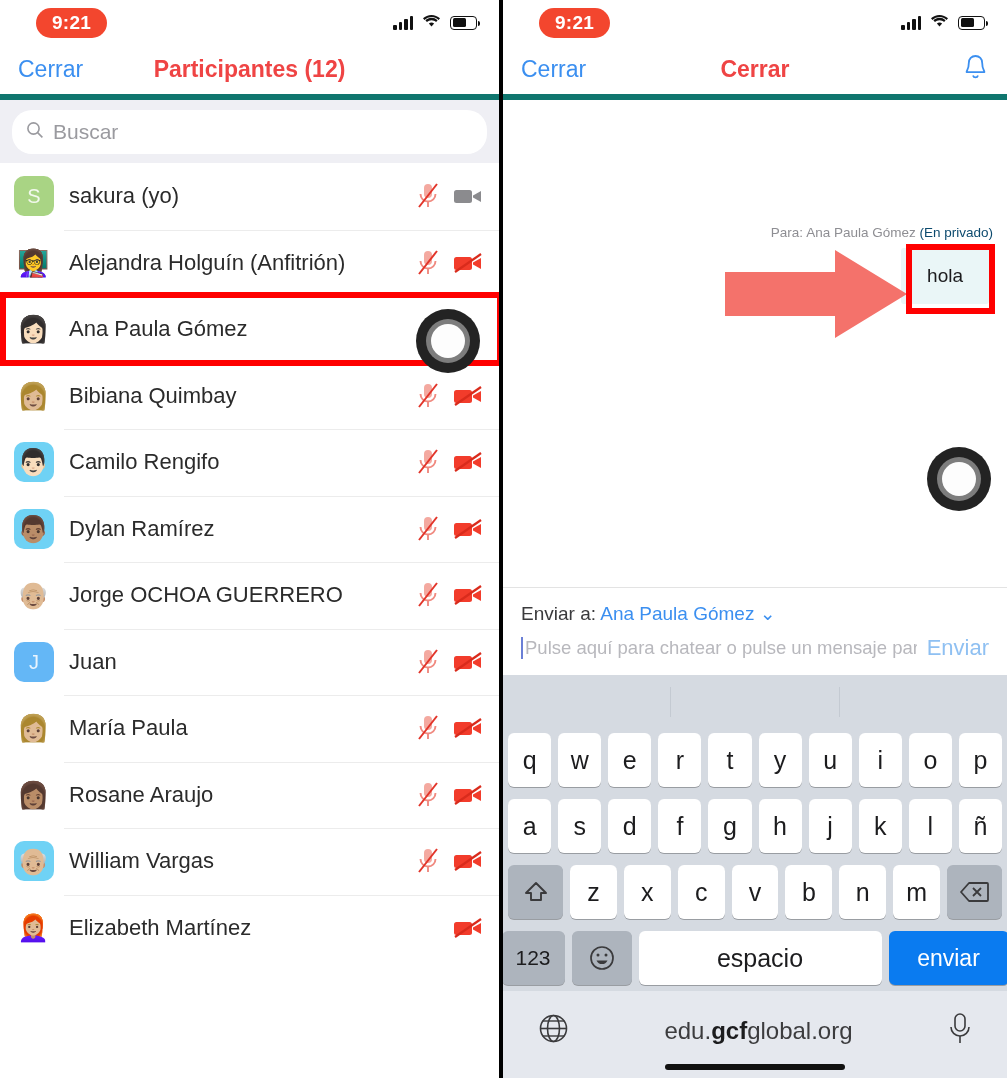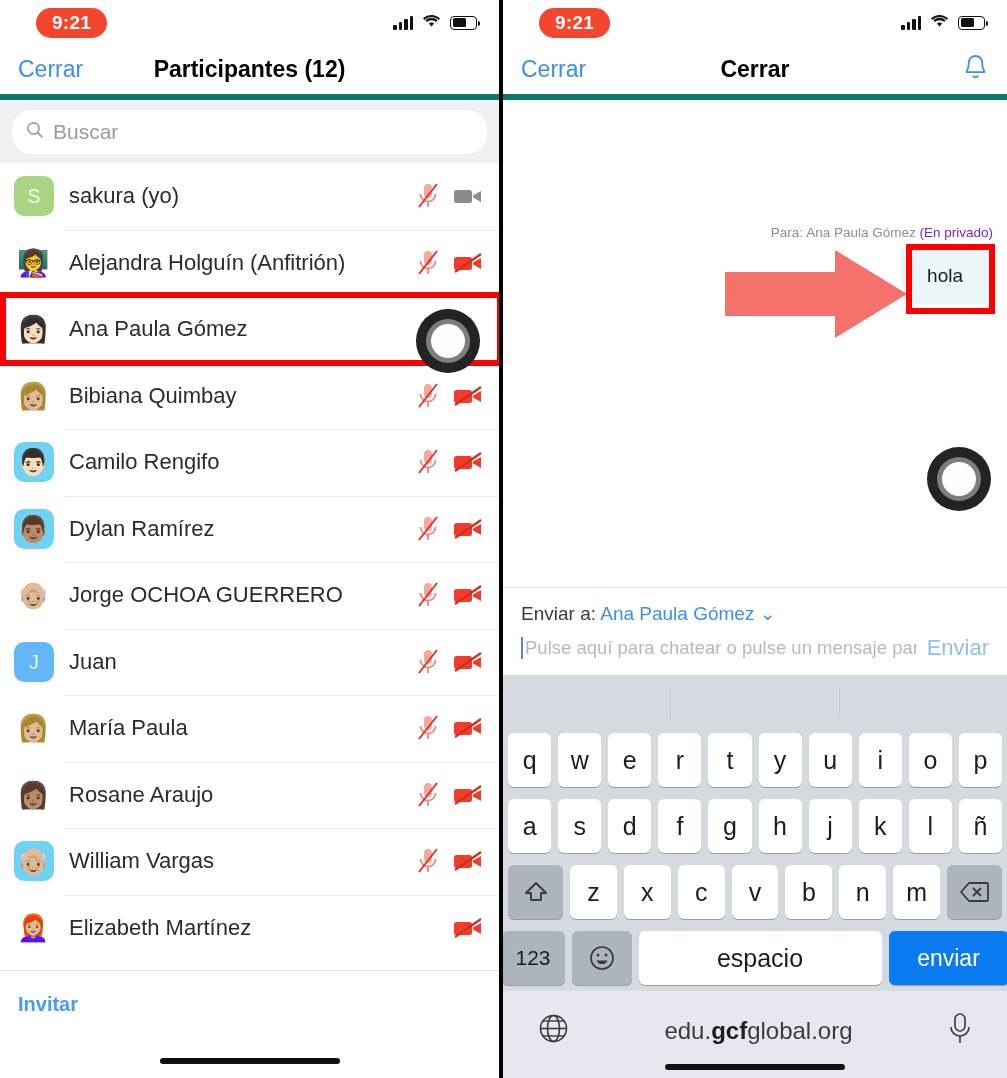--- a/index.html
+++ b/index.html
@@ -46,21 +46,21 @@
   .batt b { display:block; height:100%; width:62%; background:#111; border-radius:1.5px; }
 
   
   .navbar {
     height: 55px; display: flex; align-items: center; padding: 0 18px;
     background: #fff; border-bottom: 6px solid #0f766e; position: relative;
   }
   .nav-left { color: #3b8ff0; font-size: 23px; }
   .nav-title {
     position: absolute; left: 0; right: 0; text-align: center;
-    font-size: 23px; font-weight: 700; color: #000000; pointer-events: none;
+    font-size: 23px; font-weight: 700; color: #ef4444; pointer-events: none;
   }
   .nav-right { margin-left: auto; }
 
   
   .searchwrap { background: #efeff4; padding: 10px 12px 9px 12px; }
   .searchbar {
     background: #fff; border-radius: 20px; height: 44px;
     display: flex; align-items: center; gap: 9px; padding: 0 14px;
   }
   .search-ph { color: #9a9a9f; font-size: 21px; }
@@ -117,21 +117,21 @@
     position: absolute; bottom: 14px; left: 50%; transform: translateX(-50%);
     width: 180px; height: 6px; border-radius: 3px; background: #111;
   }
 
   
   .chat-area { position: relative; height: 487px; background: #fff; }
   .msg-meta {
     position: absolute; right: 14px; top: 125px; font-size: 13.5px;
     color: #8e8e93; white-space: nowrap;
   }
-  .msg-meta .priv { color: #6d28d9; text-align: center; }
+  .msg-meta .priv { color: #0c4a6e; text-align: center; }
   .bubble {
     position: absolute; right: 18px; top: 148px;
     background: #eaf6f7; color: #1c1c1e; font-size: 19px;
     padding: 17px 26px; border-radius: 3px;
   }
   .arrow {
     position: absolute; left: 222px; top: 150px; width: 182px; height: 88px;
     z-index: 5;
   }
 
@@ -413,24 +413,20 @@
               <path d="M20 10.5 L28 6 v11 l-8 -4.5 z" fill="#f23c2b"></path>
               <line x1="2" y1="20" x2="28" y2="2" stroke="#d92b1c" stroke-width="2.2"></line>
             </svg>
           </div>
         </div>
       </div>
 
     <div class="hl-box" id="hlRow" style="left: 0px; width: 503px; top: 292px; height: 74px;"></div>
     <div class="cursor" style="left:416px; top:309px;"></div>
 
-    <div class="invite-bar">
-      <span class="invite-link">Invitar</span>
-      <div class="home-indicator"></div>
-    </div>
   </div>
 
   <div class="phone right">
 
     <div class="statusbar">
       <div class="time-pill">9:21</div>
       <div class="status-right">
         <span class="sig">
             <i></i>
             <i></i>

